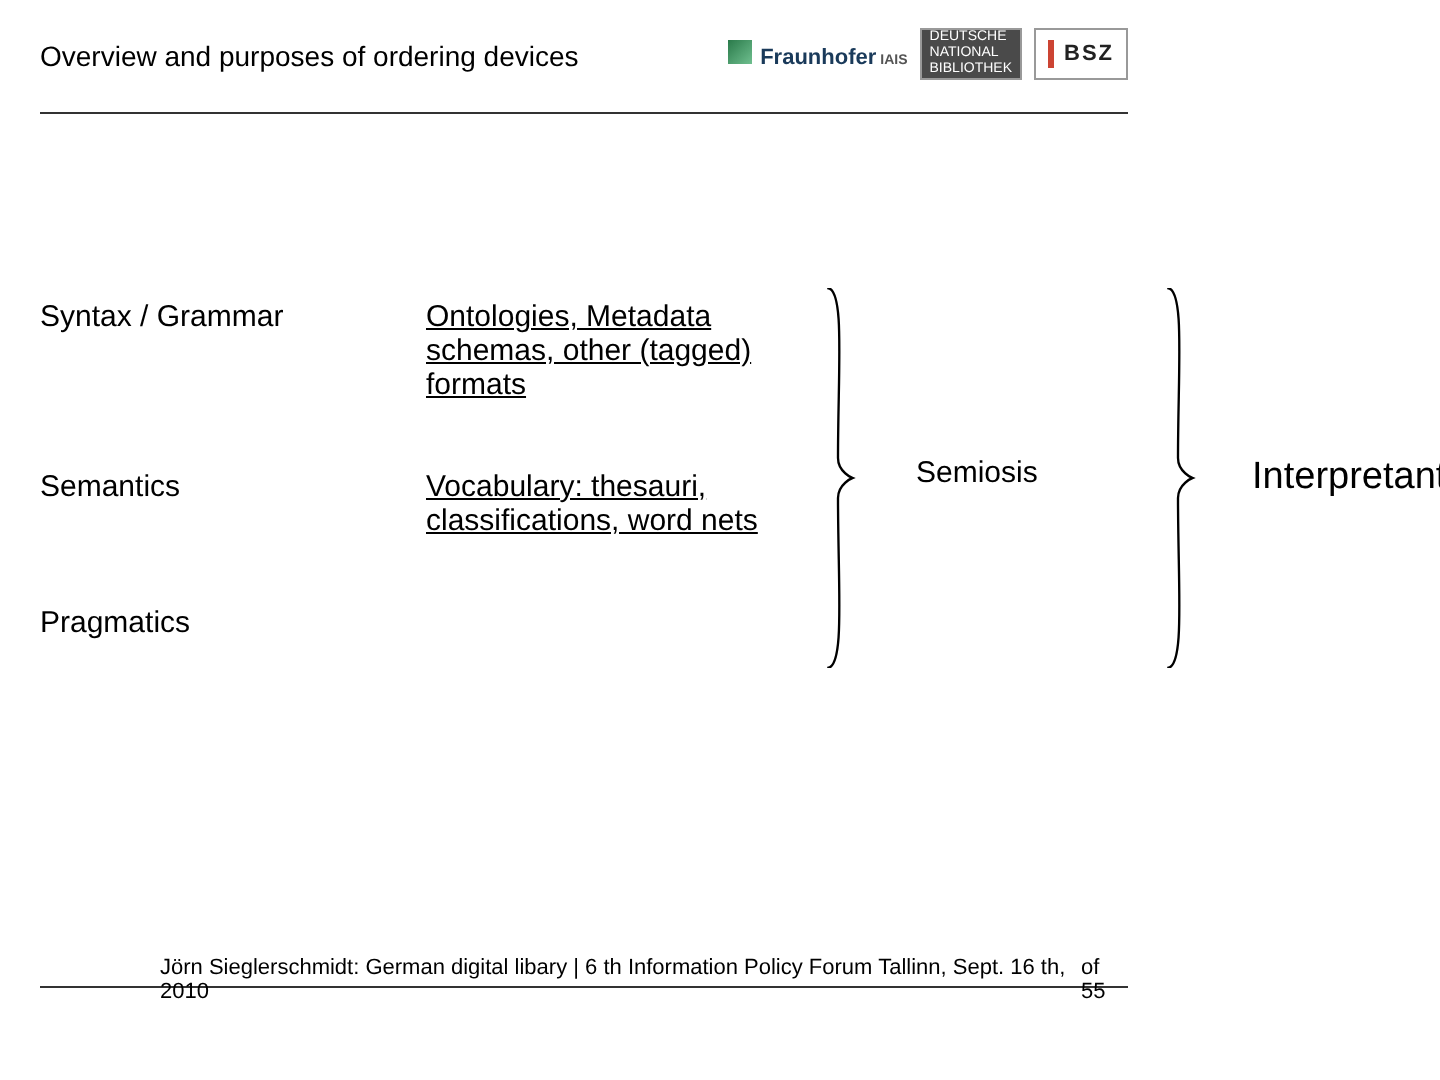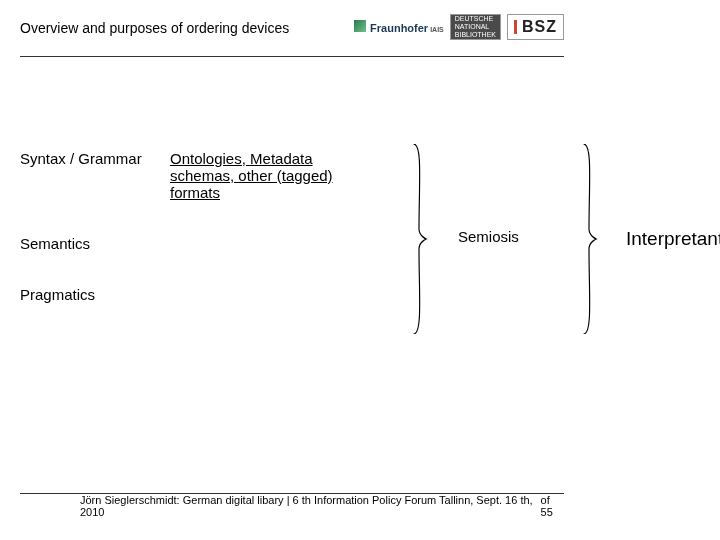--- a/index.html
+++ b/index.html
@@ -7,39 +7,39 @@
   .slide { position: relative; width: 584px; height: 540px; }
 
   .header { position: absolute; left: 20px; right: 20px; top: 14px; height: 40px; }
   .title { font-size: 14px; position: absolute; left: 0; top: 6px; }
   .logos { position: absolute; right: 0; top: 0; display: flex; align-items: center; gap: 6px; }
   .logo-box { border: 1px solid #999; padding: 2px 6px; font-size: 8px; display: flex; align-items: center; gap: 3px; height: 26px; }
   .logo-fraun { border: none; font-weight: bold; font-size: 11px; color: #1a3a5a; }
   .logo-fraun .sq { width: 12px; height: 12px; background: linear-gradient(135deg,#2a7a4a,#6fbf8f); display: inline-block; margin-right: 4px; }
   .logo-fraun .sub { font-size: 7px; color:#555; margin-left:2px; }
   .logo-dnb { background: #4a4a4a; color: #fff; font-size: 7px; line-height: 8px; text-align: left; padding: 3px 4px; }
-  .logo-bsz { font-weight: bold; font-size: 16px; letter-spacing: 1px; color:#222; }
+  .logo-bsz { font-weight: bold; font-size: 11px; letter-spacing: 1px; color:#222; }
   .logo-bsz .bar { display:inline-block; width:3px; height:14px; background:#c43; margin-right:2px; vertical-align:middle;}
   .rule-top { position: absolute; left: 20px; right: 20px; top: 56px; border-top: 1px solid #333; }
 
   .body { position: absolute; left: 20px; right: 20px; top: 150px; bottom: 80px; }
-  .row { display: flex; align-items: flex-start; margin-bottom: 34px; }
+  .row { display: flex; align-items: flex-start; margin-bottom: 34px; gap: 43px; }
   .col-left { width: 150px; font-size: 15px; flex-shrink: 0; }
   .col-mid { width: 210px; font-size: 15px; flex-shrink: 0; text-decoration: underline; }
 
   .brace { position: absolute; top: -6px; height: 190px; width: 18px; }
   .brace1 { left: 390px; }
   .brace2 { left: 560px; }
   .brace svg { width: 100%; height: 100%; }
 
   .semio { position: absolute; left: 438px; top: 78px; font-size: 15px; }
   .interp { position: absolute; left: 606px; top: 78px; font-size: 19px; }
 
   .rule-bot { position: absolute; left: 20px; right: 20px; bottom: 46px; border-top: 1px solid #333; }
-  .footer { position: absolute; left: 20px; right: 20px; bottom: 22px; display: flex; justify-content: space-between; font-size: 11px; }
+  .footer { position: absolute; left: 20px; right: 20px; bottom: 38px; display: flex; justify-content: space-between; font-size: 11px; }
   .footer-left { margin-left: 60px; }
 </style>
 </head>
 <body>
 
 <div class="slide">
 
   <div class="header">
     <div class="title">Overview and purposes of ordering devices</div>
     <div class="logos">
@@ -61,20 +61,21 @@
   </div>
   <div class="rule-top"></div>
 
   <div class="body">
     <div class="row">
       <div class="col-left">Syntax / Grammar</div>
       <div class="col-mid">Ontologies, Metadata schemas, other (tagged) formats</div>
     </div>
     <div class="row">
       <div class="col-left">Semantics</div>
+      <div class="col-mid">Vocabulary: thesauri, classifications, word nets</div>
     </div>
     <div class="row">
       <div class="col-left">Pragmatics</div>
     </div>
 
     <div class="brace brace1">
       <svg viewBox="0 0 20 190" preserveAspectRatio="none">
         <path d="M4 0 C14 0 10 40 10 85 C10 92 18 95 18 95 C18 95 10 98 10 105 C10 150 14 190 4 190" fill="none" stroke="#000" stroke-width="1.3"></path>
       </svg>
     </div>

